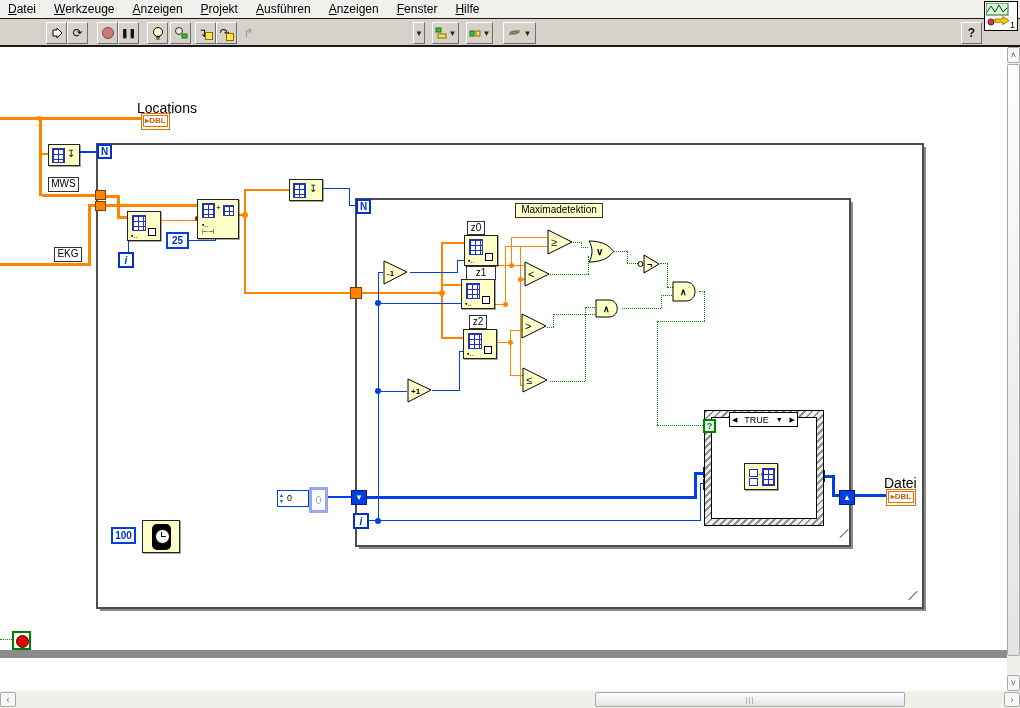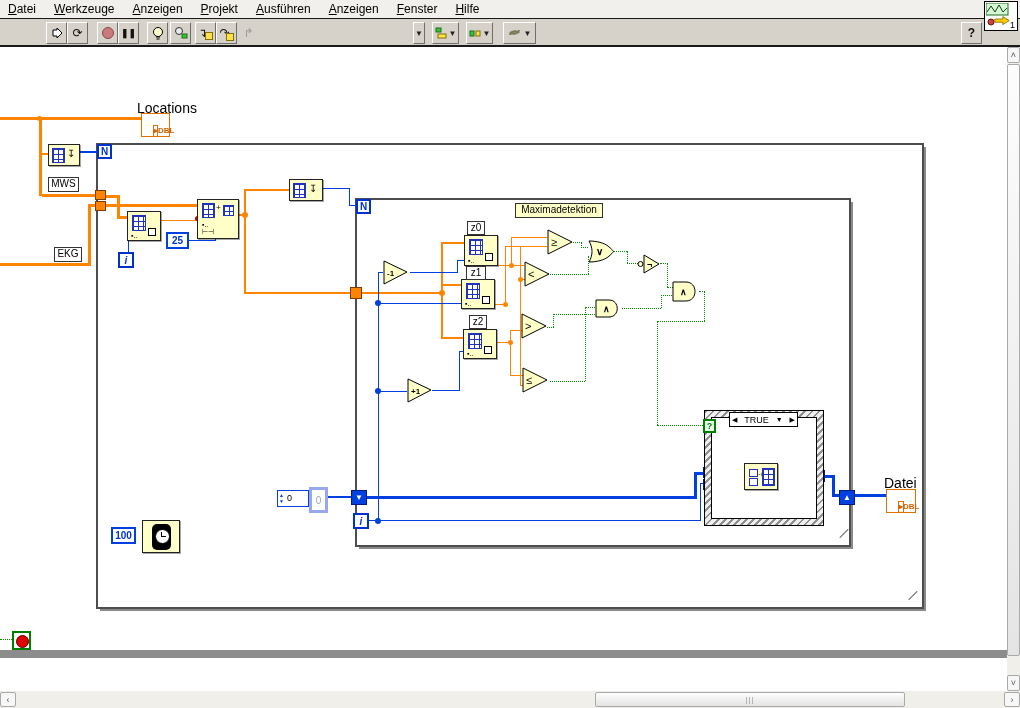--- a/index.html
+++ b/index.html
@@ -29,21 +29,21 @@
   .gr{border:1px solid #2233bb;background-color:#fff;background-image:linear-gradient(to right,#2233bb 1px,transparent 1px),linear-gradient(to bottom,#2233bb 1px,transparent 1px);background-size:5px 5px;box-sizing:border-box}
   .tm{background:#fff;border:2px solid #0033cc;color:#0033cc;font-weight:700;font-size:10px;text-align:center;box-sizing:border-box;display:flex;align-items:center;justify-content:center}
   .tun{box-sizing:border-box}
   .tun.o{background:#ff8500;border:1px solid #7a3c00}
   .tun.b{background:#0040e0;border:1px solid #001a80}
   .sr{background:#0040e0;color:#fff;font-size:8px;display:flex;align-items:center;justify-content:center;border:1px solid #001a80;box-sizing:border-box}
   .lb{background:#fff;border:1px solid #333;font-size:10px;line-height:12px;text-align:center;color:#000;box-sizing:border-box}
   .lby{background:#ffffc8}
   .tx{font-size:14px;color:#000;white-space:nowrap}
   .nconst{background:#fff;border:2px solid #0040e0;color:#0033cc;font-weight:700;font-size:10px;text-align:center;box-sizing:border-box;display:flex;align-items:center;justify-content:center}
-  .dbl{border:1px solid #e07000;background:#fff;padding:11px;box-sizing:border-box}
+  .dbl{border:1px solid #e07000;background:#fff;padding:1px;box-sizing:border-box}
   .dbl2{border:1px solid #e07000;color:#d06000;font-size:8px;font-weight:700;line-height:10px;text-align:center}
   svg.tri{position:absolute;overflow:visible}
   svg.tri polygon,svg.tri path{fill:#ffffc8;stroke:#000;stroke-width:1}
   svg.tri text{font-family:"Liberation Sans",sans-serif;fill:#000}
   .case-border{background:repeating-linear-gradient(135deg,#8f8f8f 0 2px,#efefef 2px 5px);border:1px solid #000;box-sizing:border-box}
   .case-inner{position:absolute;left:6px;top:6px;right:6px;bottom:6px;background:#fff;border:1px solid #000}
   .case-sel{display:flex;align-items:center;justify-content:space-between;background:#fff;border:1px solid #000;font-size:9px;box-sizing:border-box;padding:0 2px}
   .sb{background:#f1efe9}
   .sb-btn{background:#f7f7f7;border:1px solid #a9a9a9;border-radius:2px;box-sizing:border-box;display:flex;align-items:center;justify-content:center;font-size:9px;color:#555}
   .sb-thumb{background:linear-gradient(#fdfdfd,#e4e4e4);border:1px solid #a9a9a9;border-radius:2px;box-sizing:border-box;display:flex;align-items:center;justify-content:center;font-size:8px;color:#999;letter-spacing:1px}
@@ -407,21 +407,21 @@
       <div class="dbl2">▸<span>DBL</span></div>
     </div>
     <span class="ab tx" style="left:884px;top:475px">Datei</span>
     <div class="ab dbl" style="left:886px;top:489px;width:30px;height:17px">
       <div class="dbl2">▸<span>DBL</span></div>
     </div>
     <div class="ab lb" style="left:48px;top:177px;width:31px;height:15px"><span>MWS</span></div>
     <div class="ab lb" style="left:54px;top:247px;width:28px;height:15px"><span>EKG</span></div>
     <div class="ab lb lby" style="left:515px;top:203px;width:88px;height:15px"><span>Maximadetektion</span></div>
     <div class="ab lb" style="left:467px;top:221px;width:18px;height:14px"><span>z0</span></div>
-    <div class="ab lb" style="left:466px;top:266px;width:20px;height:14px"><span>z1</span></div>
+    <div class="ab lb" style="left:466px;top:266px;width:30px;height:14px"><span>z1</span></div>
     <div class="ab lb" style="left:469px;top:315px;width:18px;height:14px"><span>z2</span></div>
 
     <div class="ab" style="left:12px;top:631px;width:19px;height:19px;background:#fff;border:2px solid #008000;box-sizing:border-box">
       <i class="ab" style="left:2px;top:2px;width:11px;height:11px;background:#e00000;border:1px solid #5a0000;border-radius:50%"></i>
     </div>
 
     <i class="ab" style="left:838px;top:533px;width:12px;height:1px;background:#4d4d4d;transform:rotate(-45deg)"></i>
     <i class="ab" style="left:907px;top:595px;width:12px;height:1px;background:#4d4d4d;transform:rotate(-45deg)"></i>
 
     <i class="ab" style="left:0;top:650px;width:1007px;height:8px;background:#8c8c8c"></i>

